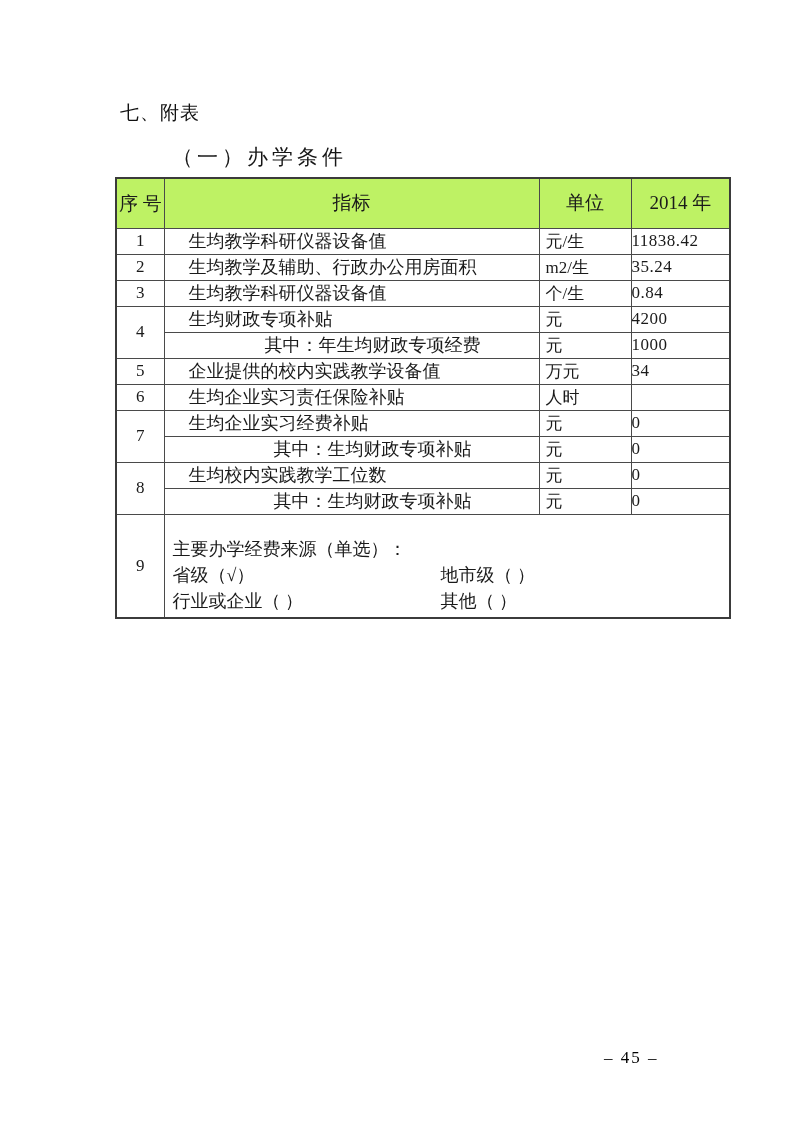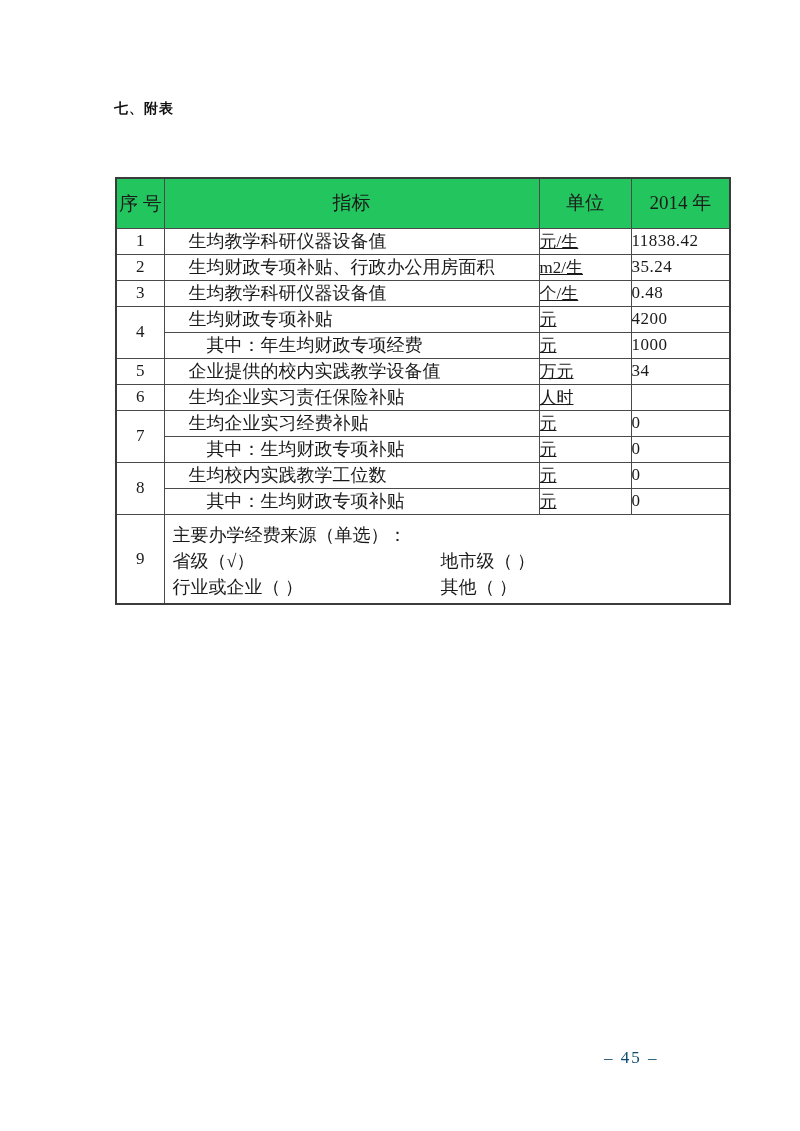--- a/index.html
+++ b/index.html
@@ -7,23 +7,23 @@
   body {
     width: 800px; height: 1131px;
     position: relative;
     font-family: "Liberation Serif", "DejaVu Serif", serif;
     color: #1a1a1a;
     overflow: hidden;
   }
   .page { position: absolute; inset: 0; }
 
   .section-title {
-    position: absolute; left: 114px; top: 100px;
+    position: absolute; left: 120px; top: 100px;
     font-family: "Liberation Sans", "DejaVu Sans", sans-serif;
-    font-size: 14px; font-weight: 700; color: #111;
+    font-size: 19px; font-weight: 400; color: #111;
     letter-spacing: 1px;
   }
   .subsection-title {
     position: absolute; left: 172px; top: 143px;
     font-size: 21px; font-weight: 500; color: #161616;
     letter-spacing: 4px;
   }
 
   table.cond {
     position: absolute; left: 115px; top: 177px;
@@ -33,54 +33,55 @@
   }
   table.cond td, table.cond th {
     border: 1.5px solid #4a4a4a;
     font-weight: 400;
     overflow: hidden;
     white-space: nowrap;
   }
   table.cond { border: 2px solid #3b3b3b; }
 
   thead th {
-    background: #22c55e;
+    background: #bef264;
     height: 50px;
     font-size: 19px;
     text-align: center;
     vertical-align: middle;
     border-bottom-width: 2.5px;
     border-bottom-color: #383838;
   }
   th.th-no { white-space: pre-line; line-height: 23px; }
 
   tbody td { height: 26px; font-size: 18px; vertical-align: middle; background: #fff; }
   td.no-cell    { text-align: center; font-size: 17px; }
   td.indicator-cell { text-align: left; padding-left: 24px; }
-  td.indicator-cell.indent { padding-left: 42px; }
-  td.unit-cell  { text-align: left; padding-left: 0; font-size: 17px; text-decoration: underline; }
+  td.indicator-cell.indent { padding-left: 42px; text-align: center; }
+  td.unit-cell  { text-align: left; padding-left: 6px; font-size: 17px; }
   td.value-cell { font-size: 17px; letter-spacing: 0.5px; }
 
   tr.row-source td { height: 84px; }
-  td.source-cell { padding: 7px 0 3px 8px; vertical-align: middle; }
+  td.source-cell { padding: 21px 0 3px 8px; vertical-align: middle; }
   .src-line { line-height: 26px; font-size: 18px; }
   .src-left { display: inline-block; width: 268px; }
 
   .page-number {
     position: absolute; left: 604px; top: 1048px;
-    font-size: 17px; color: #0c4a6e; letter-spacing: 2px;
+    font-size: 17px; color: #000000; letter-spacing: 2px;
   }
 </style>
 </head>
 <body>
 
 <div class="page">
 
   <div class="section-title">七、附表</div>
 
+  <div class="subsection-title">（一）办学条件</div>
 
   <table class="cond">
     <colgroup>
       <col style="width:48px">
       <col style="width:375px">
       <col style="width:92px">
       <col style="width:99px">
     </colgroup>
     <thead>
       <tr>
@@ -93,29 +94,29 @@
     </thead>
     <tbody>
         <tr>
           <td class="no-cell">1</td>
           <td class="indicator-cell">生均教学科研仪器设备值</td>
           <td class="unit-cell">元/生</td>
           <td class="value-cell">11838.42</td>
         </tr>
         <tr>
           <td class="no-cell">2</td>
-          <td class="indicator-cell">生均财政专项补贴、行政办公用房面积</td>
+          <td class="indicator-cell">生均教学及辅助、行政办公用房面积</td>
           <td class="unit-cell">m2/生</td>
           <td class="value-cell">35.24</td>
         </tr>
         <tr>
           <td class="no-cell">3</td>
           <td class="indicator-cell">生均教学科研仪器设备值</td>
           <td class="unit-cell">个/生</td>
-          <td class="value-cell">0.48</td>
+          <td class="value-cell">0.84</td>
         </tr>
         <tr>
           <td class="no-cell" rowspan="2">4</td>
           <td class="indicator-cell">生均财政专项补贴</td>
           <td class="unit-cell">元</td>
           <td class="value-cell">4200</td>
         </tr>
         <tr>
           <td class="indicator-cell indent">其中：年生均财政专项经费</td>
           <td class="unit-cell">元</td>

